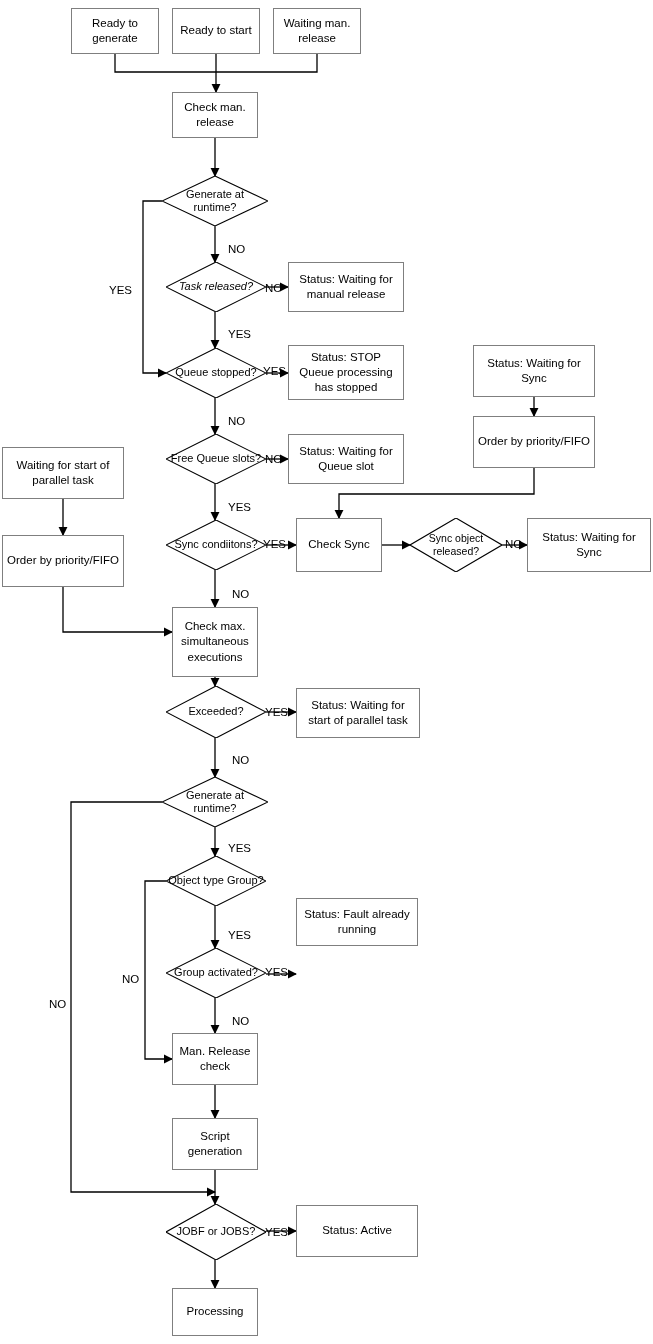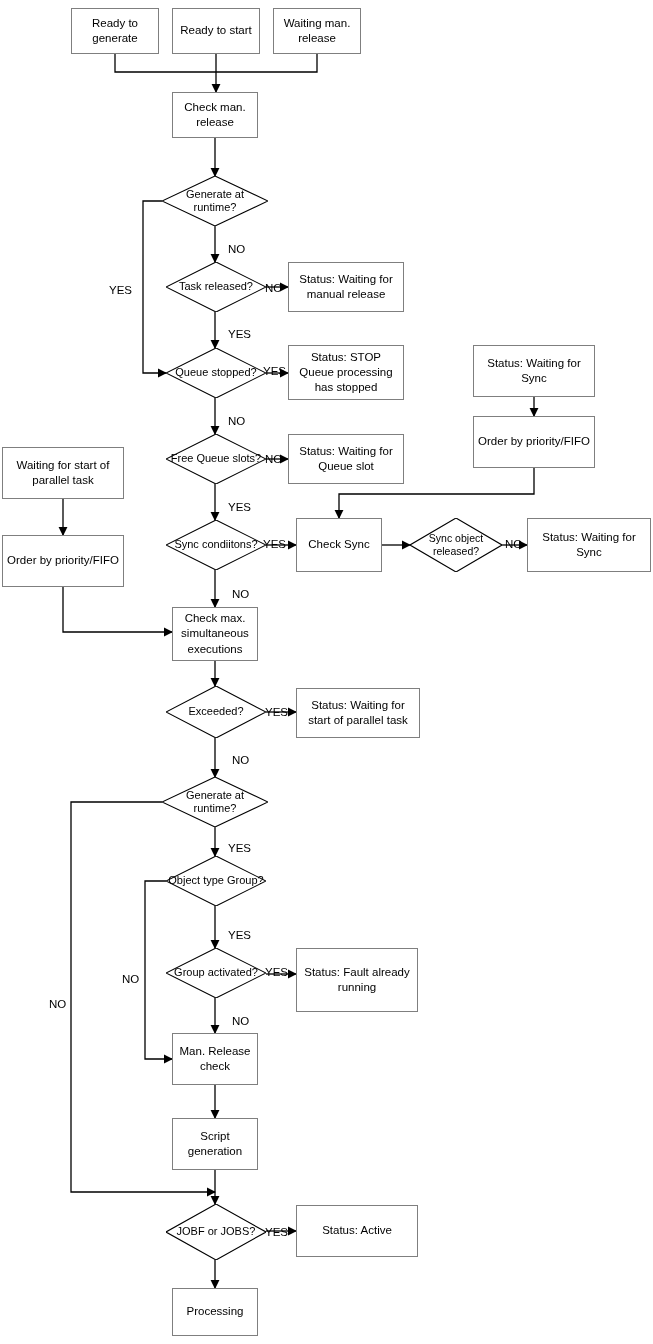--- a/index.html
+++ b/index.html
@@ -155,21 +155,21 @@
   <div class="node proc" style="left:172px;top:8px;width:88px;height:46px;">
     <span class="lbl">Ready to start</span>
   </div>
   <div class="node proc" style="left:273px;top:8px;width:88px;height:46px;">
     <span class="lbl">Waiting man. release</span>
   </div>
   <div class="node proc" style="left:172px;top:92px;width:86px;height:46px;">
     <span class="lbl">Check man. release</span>
   </div>
 
-  <div class="node proc" style="left:172px;top:607px;width:86px;height:54px;">
+  <div class="node proc" style="left:172px;top:607px;width:86px;height:70px;">
     <span class="lbl">Check max. simultaneous executions</span>
   </div>
   <div class="node proc" style="left:172px;top:1033px;width:86px;height:52px;">
     <span class="lbl">Man. Release check</span>
   </div>
   <div class="node proc" style="left:172px;top:1118px;width:86px;height:52px;">
     <span class="lbl">Script generation</span>
   </div>
   <div class="node proc" style="left:172px;top:1288px;width:86px;height:48px;">
     <span class="lbl">Processing</span>
@@ -186,21 +186,21 @@
   </div>
   <div class="node proc" style="left:296px;top:518px;width:86px;height:54px;">
     <span class="lbl">Check Sync</span>
   </div>
   <div class="node proc" style="left:527px;top:518px;width:124px;height:54px;">
     <span class="lbl">Status: Waiting for Sync</span>
   </div>
   <div class="node proc" style="left:296px;top:688px;width:124px;height:50px;">
     <span class="lbl">Status: Waiting for start of parallel task</span>
   </div>
-  <div class="node proc" style="left:296px;top:948px;width:122px;height:64px;">
+  <div class="node proc" style="left:296px;top:898px;width:122px;height:48px;">
     <span class="lbl">Status: Fault already running</span>
   </div>
   <div class="node proc" style="left:296px;top:1205px;width:122px;height:52px;">
     <span class="lbl">Status: Active</span>
   </div>
 
   <div class="node proc" style="left:473px;top:345px;width:122px;height:52px;">
     <span class="lbl">Status: Waiting for Sync</span>
   </div>
   <div class="node proc" style="left:473px;top:416px;width:122px;height:52px;">
@@ -214,21 +214,21 @@
     <span class="lbl">Order by priority/FIFO</span>
   </div>
 
   <div class="node dec" style="left:162px;top:176px;width:106px;height:50px;">
     <svg class="dia" viewBox="0 0 106 50" preserveAspectRatio="none">
       <polygon points="53,0 106,25 53,50 0,25" fill="#ffffff" stroke="#000000" stroke-width="1.1" vector-effect="non-scaling-stroke"></polygon>
     </svg>
     <span class="lbl">Generate at runtime?</span>
   </div>
 
-  <div class="node dec" style="left:166px;top:262px;width:100px;height:50px;">
+  <div class="node dec" style="left:166px;top:262px;width:100px;height:50px;font-style:italic;">
     <svg class="dia" viewBox="0 0 100 50" preserveAspectRatio="none">
       <polygon points="50,0 100,25 50,50 0,25" fill="#ffffff" stroke="#000000" stroke-width="1.1" vector-effect="non-scaling-stroke"></polygon>
     </svg>
     <span class="lbl">Task released?</span>
   </div>
 
   <div class="node dec" style="left:166px;top:348px;width:100px;height:50px;">
     <svg class="dia" viewBox="0 0 100 50" preserveAspectRatio="none">
       <polygon points="50,0 100,25 50,50 0,25" fill="#ffffff" stroke="#000000" stroke-width="1.1" vector-effect="non-scaling-stroke"></polygon>
     </svg>

